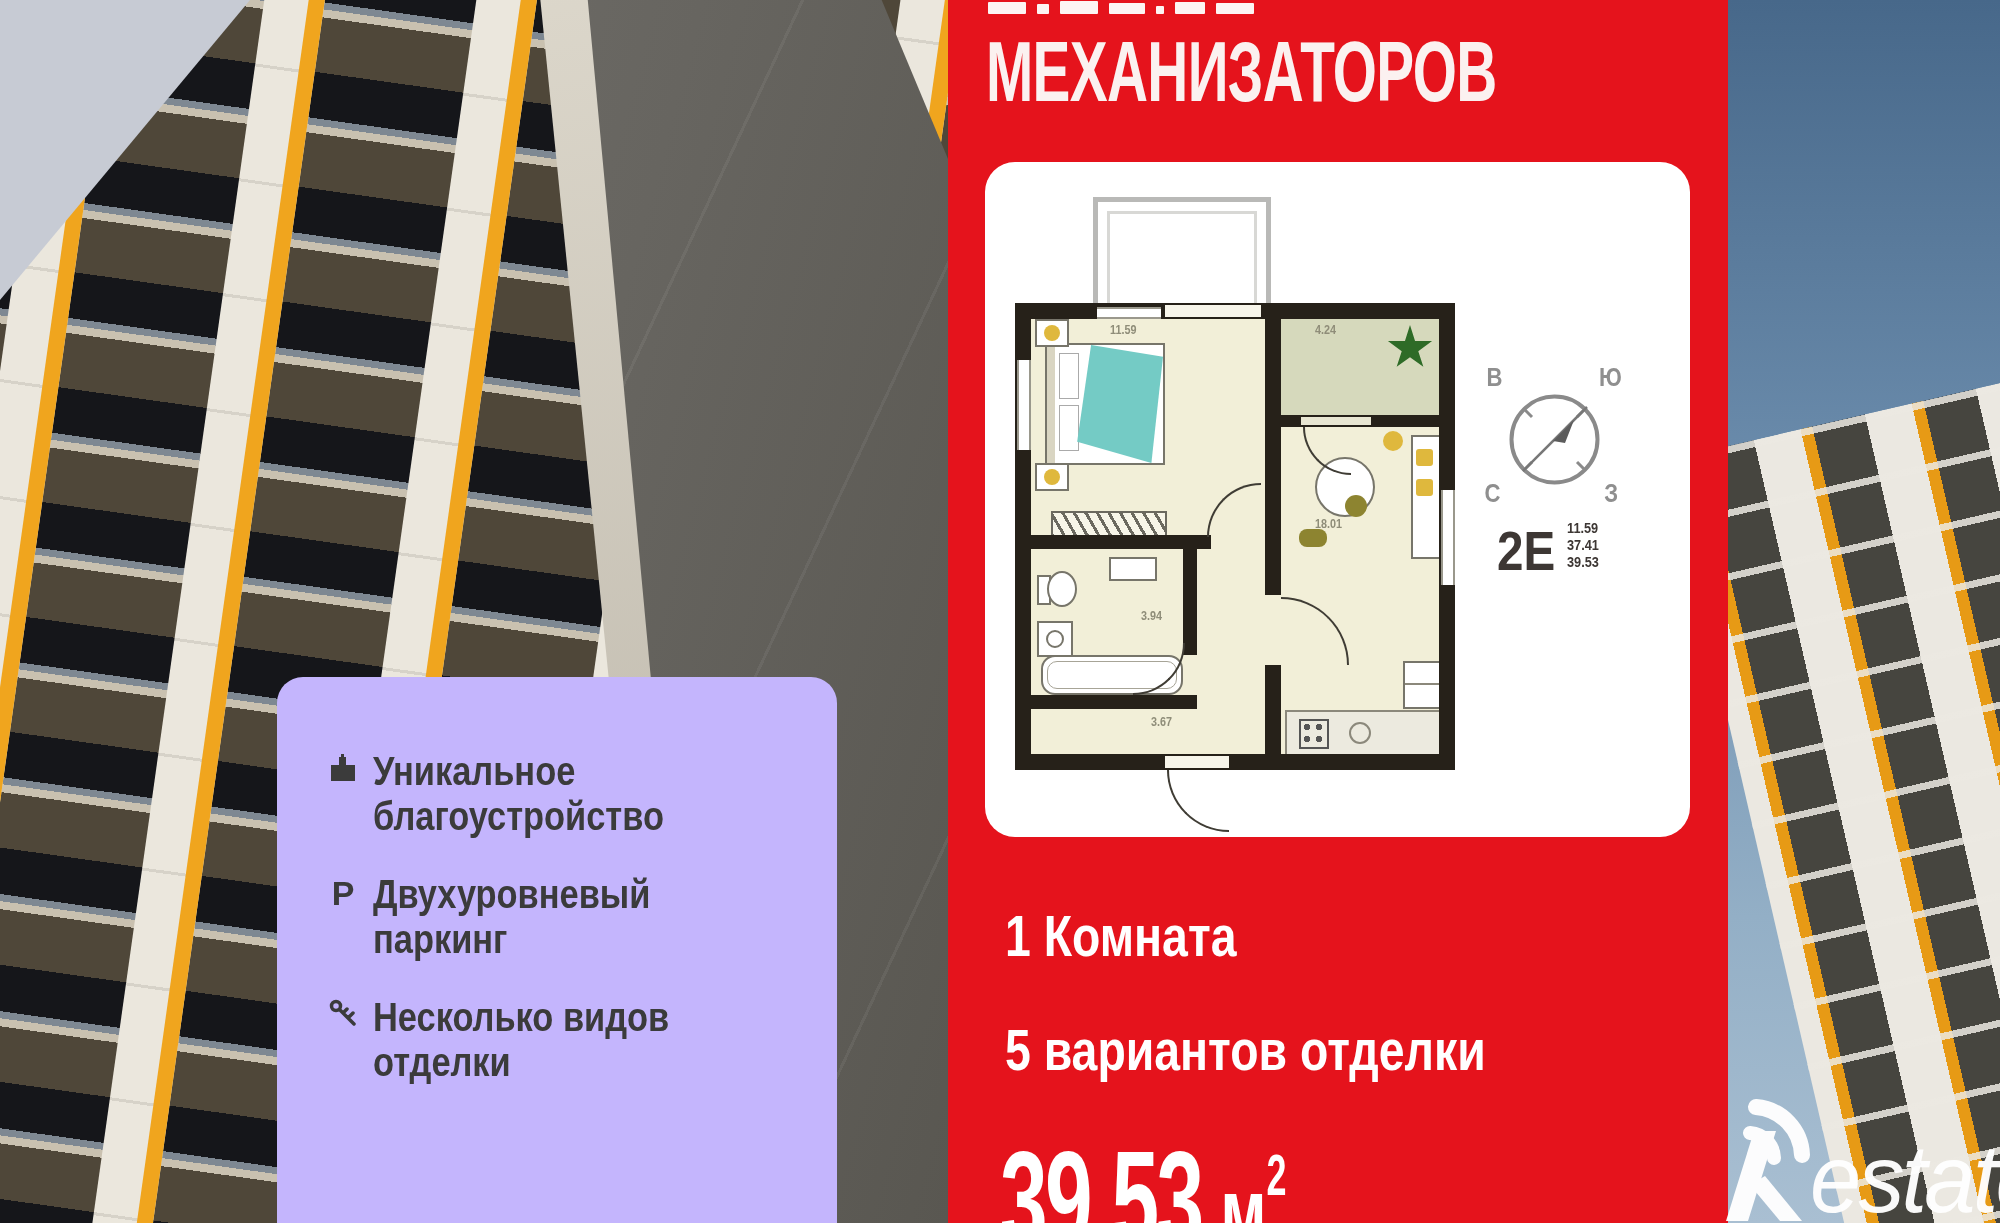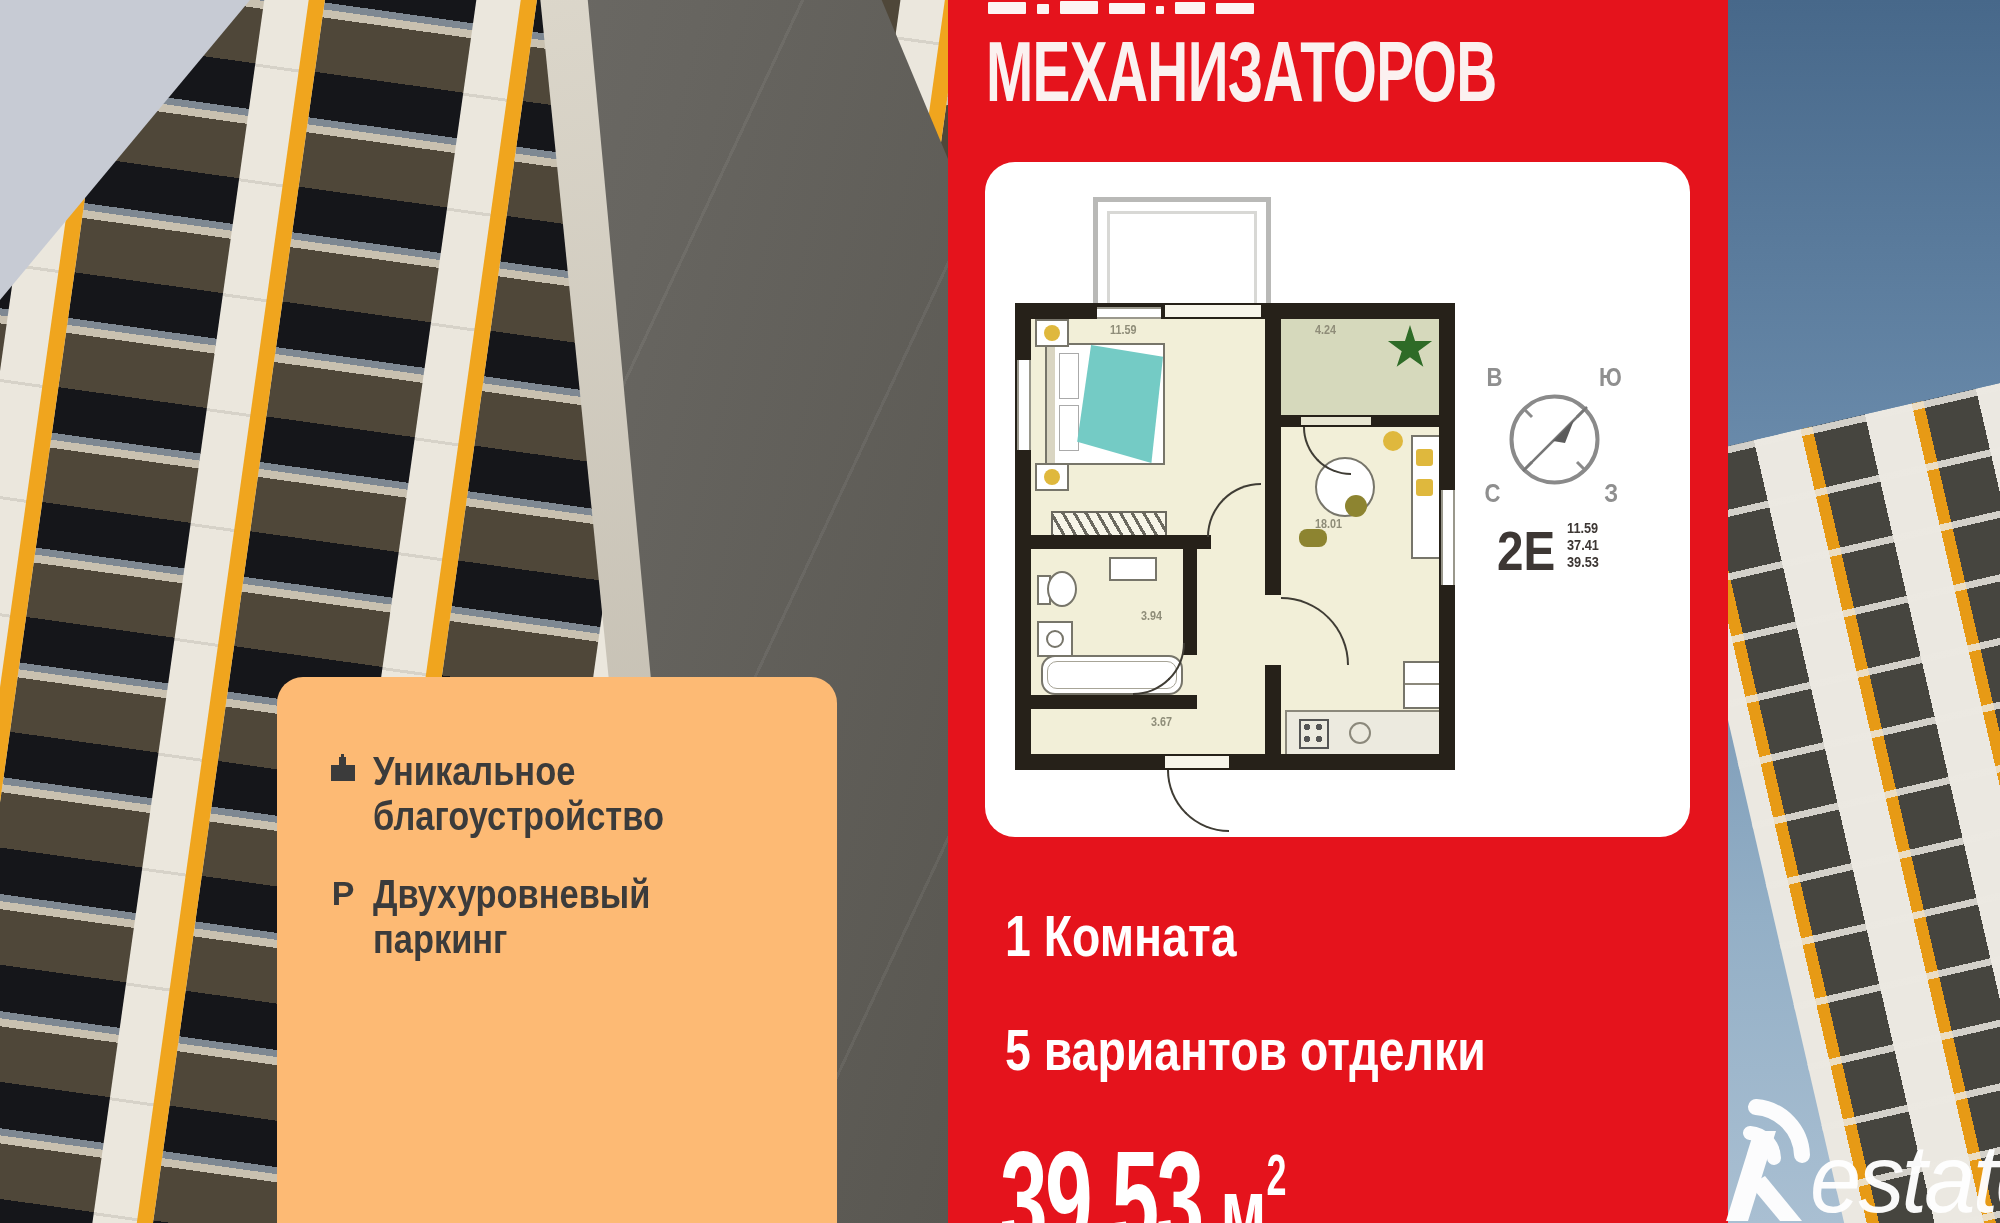--- a/index.html
+++ b/index.html
@@ -75,21 +75,21 @@
   .star{position:absolute;background:#2e6b27;
         clip-path:polygon(50% 0%,61% 35%,98% 35%,68% 57%,79% 91%,50% 70%,21% 91%,32% 57%,2% 35%,39% 35%);}
   .compass-label{position:absolute;font-size:26px;color:#8f8f8f;font-weight:bold;
                  transform:scaleX(.85);}
   .unit-code{left:512px;top:356px;font-size:56px;font-weight:bold;color:#3d3734;
              transform:scaleX(.85);transform-origin:0 0;}
   .areas-col{left:582px;top:357px;font-size:15px;font-weight:bold;color:#3d3734;
              line-height:17px;transform:scaleX(.85);transform-origin:0 0;}
 
   
-  .features-card{left:277px;top:677px;width:560px;height:546px;background:#fdba74;
+  .features-card{left:277px;top:677px;width:560px;height:546px;background:#c4b5fd;
                  border-radius:26px 26px 0 0;padding:72px 0 0 48px;box-sizing:border-box;}
   .feat{display:flex;gap:12px;margin-bottom:33px;}
   .feat .ic{width:36px;height:36px;flex:0 0 36px;margin-top:3px;color:#3b3b3b;
             font-weight:bold;font-size:34px;line-height:36px;text-align:center;}
   .feat .tx{font-size:40px;font-weight:bold;color:#3b3b3b;line-height:45px;
             transform:scaleX(.86);transform-origin:0 0;white-space:nowrap;}
 
   
   .wm{left:1692px;top:1093px;display:flex;align-items:flex-end;color:#fff;opacity:.97;}
   .wm .txt{font-size:96px;font-style:italic;letter-spacing:-3px;line-height:.92;
@@ -265,20 +265,32 @@
     </div>
 
     <div class="feat">
       <span class="ic">Р</span>
       <div class="tx">
         <div>Двухуровневый</div>
         <div>паркинг</div>
       </div>
     </div>
 
+    <div class="feat">
+      <span class="ic">
+        <svg width="30" height="30" viewBox="0 0 30 30">
+          <circle cx="8" cy="8" r="4.5" fill="none" stroke="#3b3b3b" stroke-width="3.5"></circle>
+          <path d="M11.5 11.5 L26 26 M20 20 l5 -5 M15 15 l4 -4" stroke="#3b3b3b" stroke-width="3.5" fill="none" stroke-linecap="round"></path>
+        </svg>
+      </span>
+      <div class="tx">
+        <div>Несколько видов</div>
+        <div>отделки</div>
+      </div>
+    </div>
 
   </div>
 
   <div class="abs wm">
     <svg width="128" height="130" viewBox="0 0 128 130">
       <polygon points="34,128 62,38 84,38 56,128" fill="#fff"></polygon>
       <polygon points="58,92 88,128 110,128 73,83" fill="#fff"></polygon>
       <path d="M64 14 a 50 50 0 0 1 46 48" fill="none" stroke="#fff" stroke-width="16" stroke-linecap="round"></path>
       <path d="M58 40 a 26 26 0 0 1 24 25" fill="none" stroke="#fff" stroke-width="14" stroke-linecap="round"></path>
     </svg>

